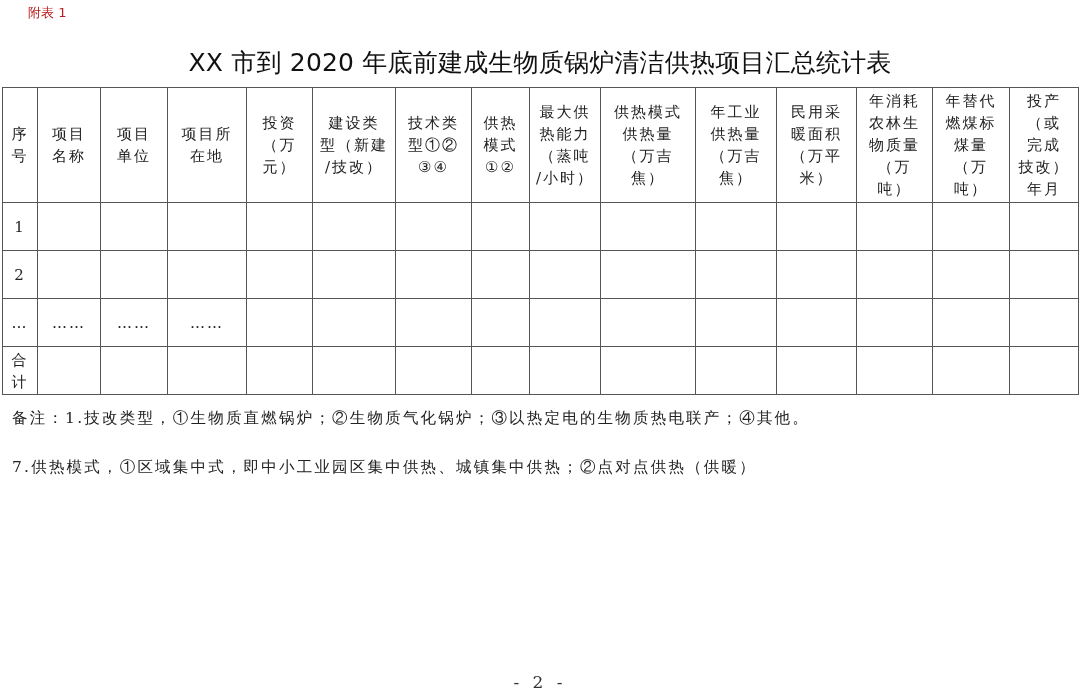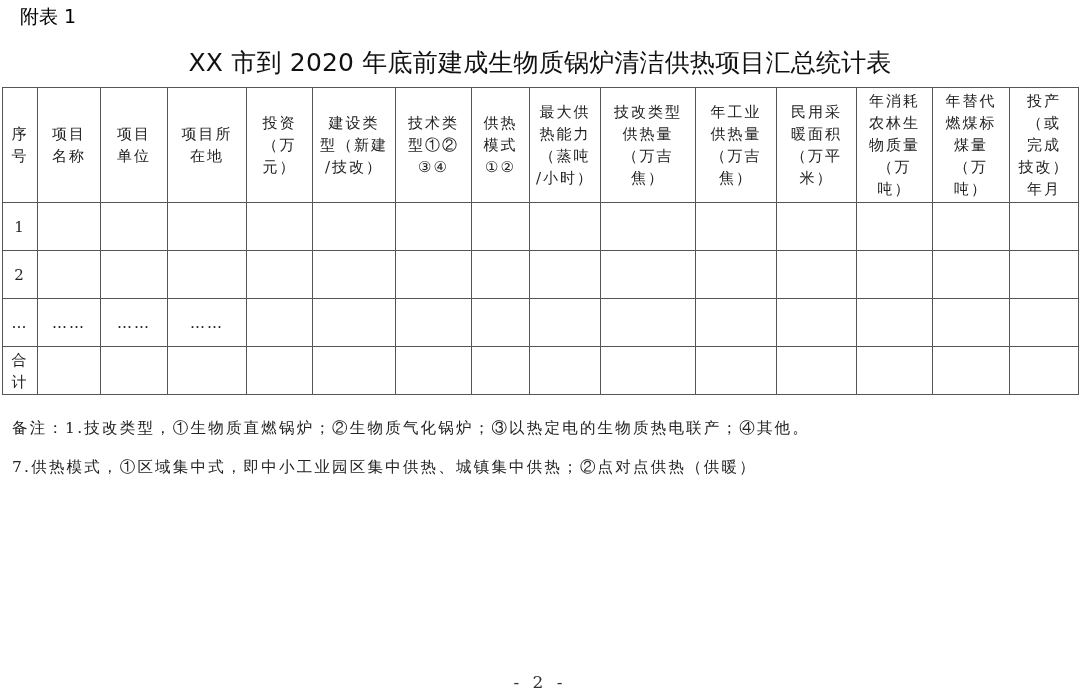--- a/index.html
+++ b/index.html
@@ -2,23 +2,23 @@
 <html><head>
 <meta charset="utf-8">
 <style>
   html, body { margin: 0; padding: 0; }
   body {
     width: 1080px; height: 696px; background: #ffffff; position: relative;
     overflow: hidden; color: #1a1a1a;
     font-family: "DejaVu Serif", "Liberation Serif", serif;
   }
   .appendix-label {
-    position: absolute; left: 20px; top: 4px;
+    position: absolute; left: 28px; top: 4px;
     font-family: "DejaVu Sans", "Liberation Sans", sans-serif;
-    font-size: 19px; color: #000000;
+    font-size: 13px; color: #b91c1c;
   }
   .doc-title {
     position: absolute; left: 0; top: 46px; width: 1080px; text-align: center;
     font-family: "DejaVu Sans", "Liberation Sans", sans-serif;
     font-size: 25px; color: #111; letter-spacing: 0.2px;
   }
   table.stats {
     position: absolute; left: 2px; top: 87px;
     border-collapse: collapse; table-layout: fixed;
     width: 1076px;
@@ -31,21 +31,21 @@
   }
   table.stats thead tr { height: 115px; }
   table.stats tbody tr { height: 48px; }
   .hdr-text { display: inline-block; white-space: pre-line; }
   .dots { letter-spacing: 0; font-size: 14px; }
   .total-label { white-space: pre-line; line-height: 23px; }
   .notes {
     position: absolute; left: 12px; font-size: 15.5px; color: #222;
     letter-spacing: 2.2px; white-space: nowrap;
   }
-  .note-1 { top: 408px; margin-top: 10px; }
+  .note-1 { top: 408px; }
   .note-2 { top: 457px; }
   .page-number {
     position: absolute; left: 0; width: 1080px; top: 672px; text-align: center;
     font-size: 17px; color: #333; letter-spacing: 4px;
   }
 </style>
 </head>
 <body>
 
 <div class="appendix-label">附表 1</div>
@@ -88,21 +88,21 @@
         <th><span class="hdr-text">技术类
 型①②
 ③④</span></th>
         <th><span class="hdr-text">供热
 模式
 ①②</span></th>
         <th><span class="hdr-text">最大供
 热能力
 （蒸吨
 /小时）</span></th>
-        <th><span class="hdr-text">技改类型
+        <th><span class="hdr-text">供热模式
 供热量
 （万吉
 焦）</span></th>
         <th><span class="hdr-text">年工业
 供热量
 （万吉
 焦）</span></th>
         <th><span class="hdr-text">民用采
 暖面积
 （万平

